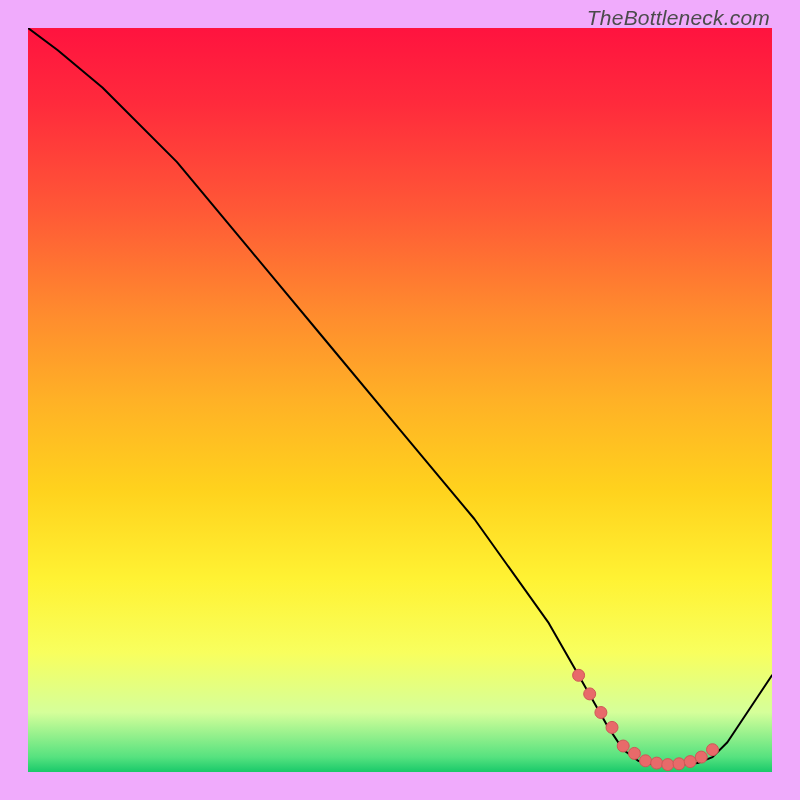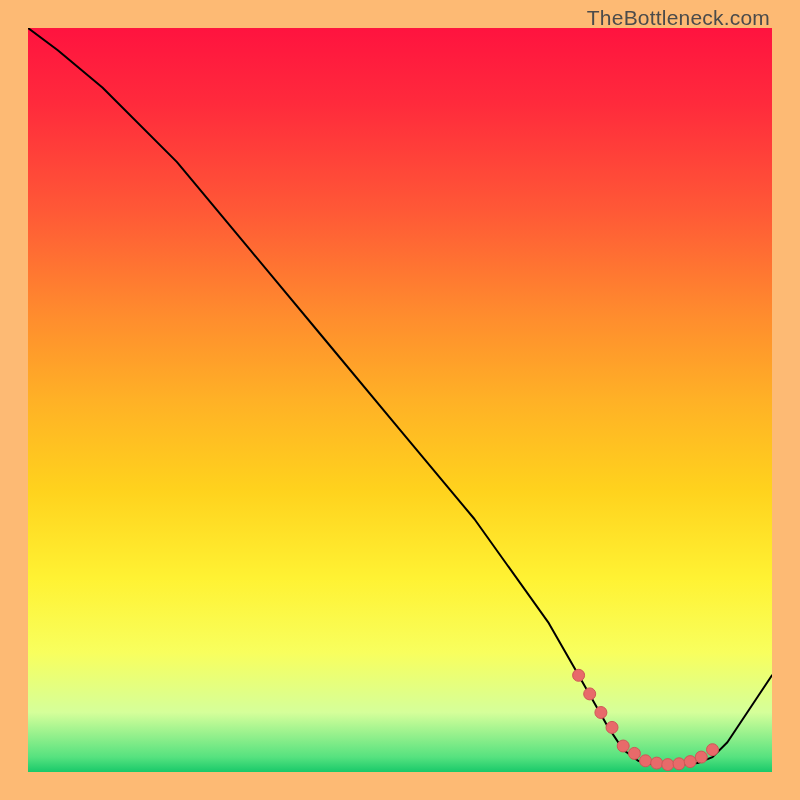--- a/index.html
+++ b/index.html
@@ -7,21 +7,22 @@
     width: 800px;
     height: 800px;
     background: #000;
     overflow: hidden;
     font-family: Arial, Helvetica, sans-serif;
   }
   .frame {
     position: relative;
     width: 800px;
     height: 800px;
-    background: #fdba74;
+    background: #f0abfc;
+    font-style: italic;
   }
   .plot-area {
     position: absolute;
     left: 28px;
     top: 28px;
     width: 744px;
     height: 744px;
     
     background: linear-gradient(
       to bottom,

